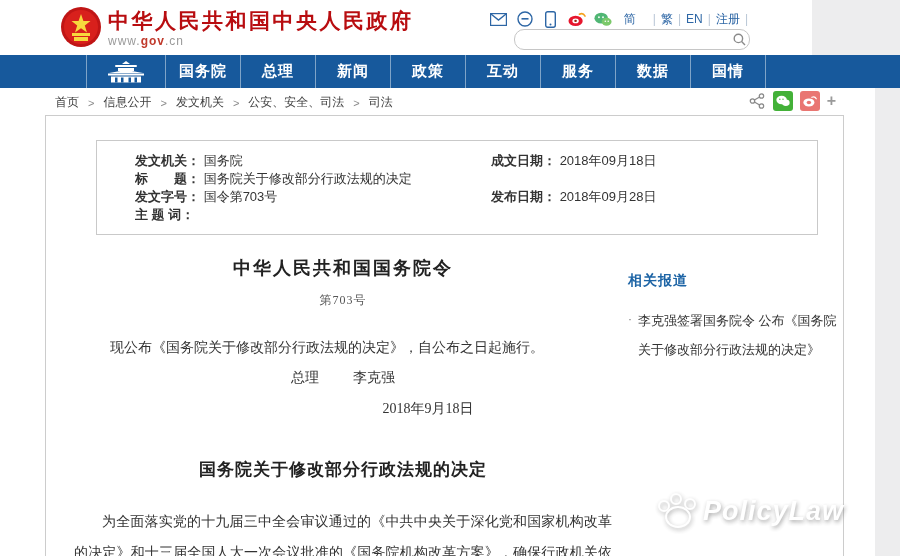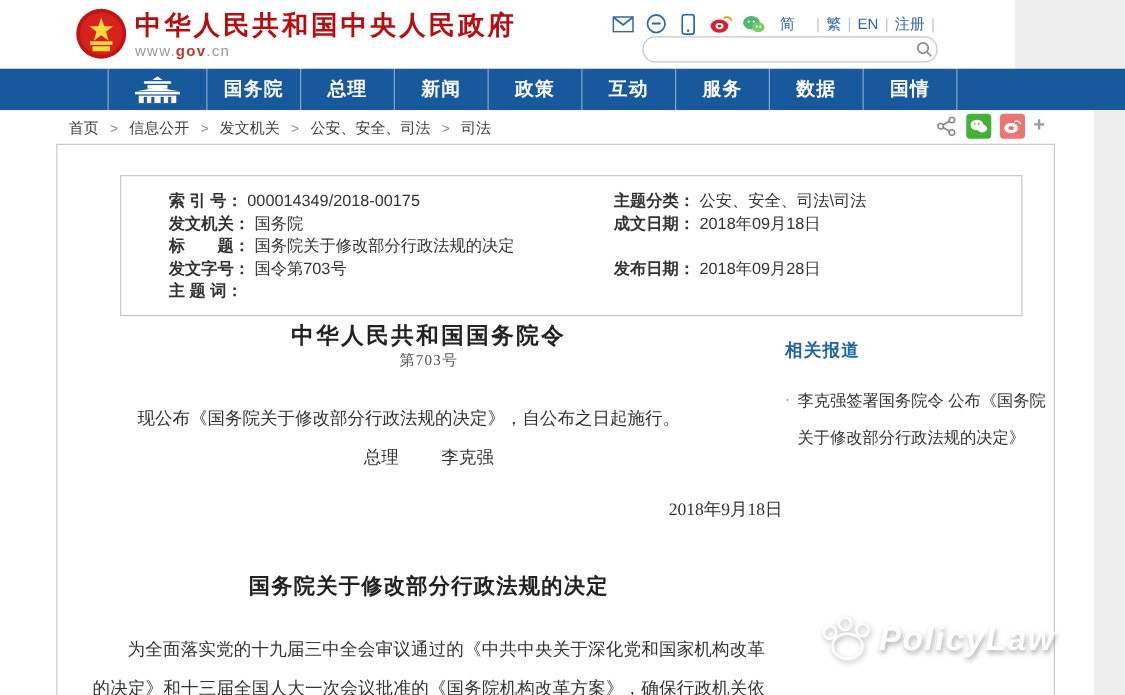--- a/index.html
+++ b/index.html
@@ -42,25 +42,25 @@
   
   .main-box{position:absolute;left:45px;top:115px;width:799px;height:441px;background:#fff;border:1px solid #cccccc;border-bottom:none;box-sizing:border-box;}
   .meta-table{position:absolute;left:50px;top:24px;width:722px;box-sizing:border-box;border:1px solid #c9c9c9;padding:11px 10px 10px 38px;font-size:13px;}
   .meta-row{display:grid;grid-template-columns:356px 1fr;line-height:18px;}
   .meta-cell{white-space:nowrap;overflow:hidden;}
   .meta-label{font-weight:bold;color:#333;}
   .meta-val{color:#333;}
   
   .doc{position:absolute;left:14px;top:140px;width:566px;font-family:"Liberation Serif","DejaVu Serif",serif;color:#333;}
   .doc-title{text-align:center;font-size:18px;font-weight:bold;letter-spacing:2px;color:#222;}
-  .doc-number{text-align:center;font-size:12px;color:#555;margin-top:0;letter-spacing:1px;}
+  .doc-number{text-align:center;font-size:12px;color:#555;margin-top:12px;letter-spacing:1px;}
   .doc-body{margin-top:26px;font-size:14px;line-height:26px;text-indent:2em;padding:0 22px;}
   .doc-signer{text-align:center;font-size:14px;margin-top:8px;}
   .doc-signer .gap{display:inline-block;width:34px;}
-  .doc-date{text-align:right;font-size:14px;margin-top:24px;padding-left:170px;}
+  .doc-date{text-align:center;font-size:14px;margin-top:13px;padding-left:170px;}
   .doc-section-title{text-align:center;font-size:17px;font-weight:bold;margin-top:40px;letter-spacing:1px;color:#222;}
   .doc-paragraph{margin-top:25px;font-size:14px;line-height:31px;text-indent:2em;text-align:justify;padding:0 14px;}
   
   .related{position:absolute;left:628px;top:272px;width:212px;}
   .related-title{color:#1d64a5;font-size:14px;font-weight:bold;letter-spacing:1px;}
   .related-item{display:flex;margin-top:16px;font-size:13px;line-height:29px;color:#333;cursor:pointer;}
   .related-bullet{color:#777;margin-right:6px;line-height:26px;font-size:12px;}
   
   .watermark{position:absolute;right:56px;top:490px;display:flex;align-items:center;opacity:.92;pointer-events:none;}
   .watermark-text{color:#ffffff;font-size:27px;font-weight:bold;letter-spacing:1px;text-shadow:1px 2px 4px rgba(90,90,90,.55);font-family:"Liberation Sans",sans-serif;font-style:italic;}
@@ -209,24 +209,20 @@
         <path d="M12 3 q4 -2 6 2" fill="none" stroke="#fff" stroke-width="1.6" stroke-linecap="round"></path>
       </svg>
   </span>
   <span class="plus">+</span>
 </div>
 
 <div class="main-box">
 
   <div class="meta-table">
     <div class="meta-row">
-      <span class="meta-cell"><span class="meta-label">索 引 号：</span> <span class="meta-val">000014349/2018-00175</span></span>
-      <span class="meta-cell"><span class="meta-label">主题分类：</span> <span class="meta-val">公安、安全、司法\司法</span></span>
-    </div>
-    <div class="meta-row">
       <span class="meta-cell"><span class="meta-label">发文机关：</span> <span class="meta-val">国务院</span></span>
       <span class="meta-cell"><span class="meta-label">成文日期：</span> <span class="meta-val">2018年09月18日</span></span>
     </div>
     <div class="meta-row">
       <span class="meta-cell"><span class="meta-label">标　　题：</span> <span class="meta-val">国务院关于修改部分行政法规的决定</span></span>
       <span class="meta-cell"></span>
     </div>
     <div class="meta-row">
       <span class="meta-cell"><span class="meta-label">发文字号：</span> <span class="meta-val">国令第703号</span></span>
       <span class="meta-cell"><span class="meta-label">发布日期：</span> <span class="meta-val">2018年09月28日</span></span>

